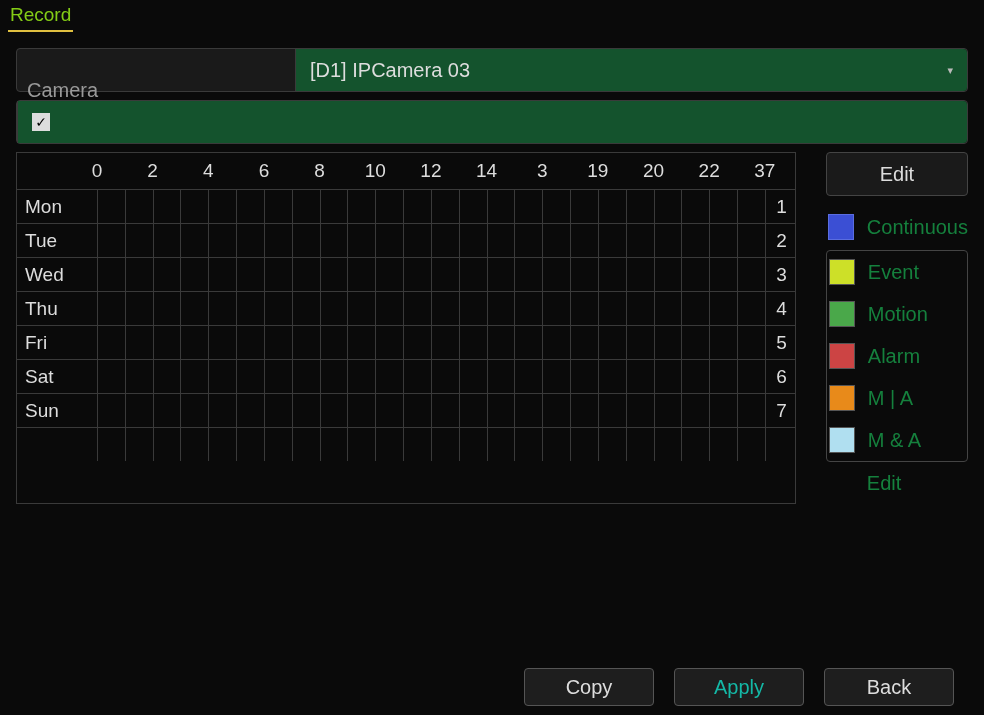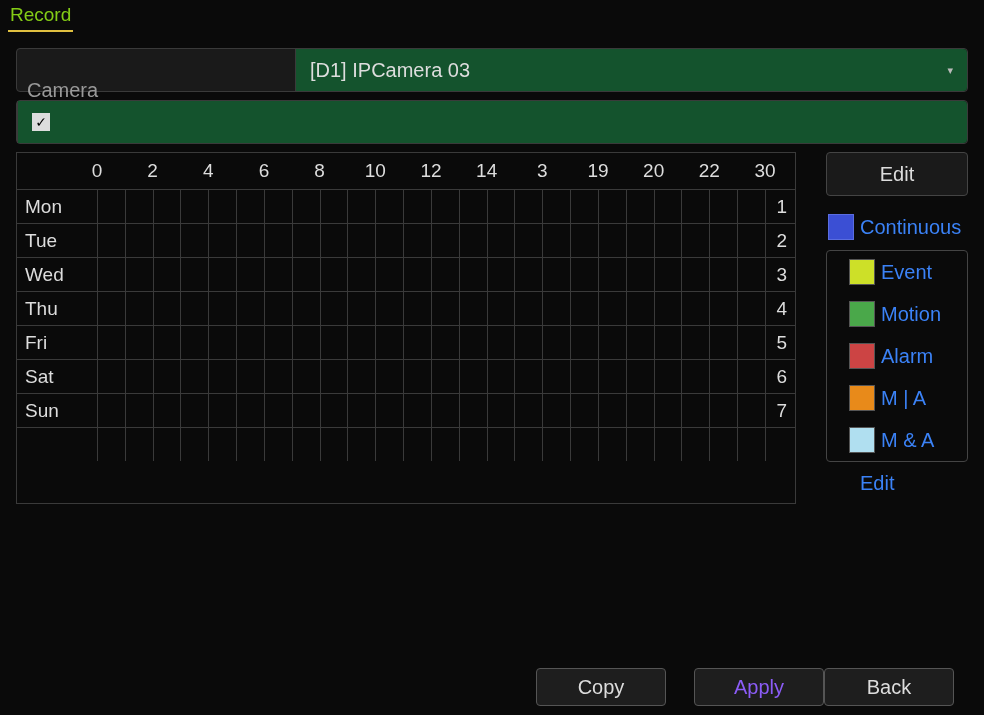--- a/index.html
+++ b/index.html
@@ -173,66 +173,66 @@
     .legend-item {
       display: flex;
       align-items: center;
       height: 42px;
       padding-left: 2px;
     }
     .legend-group {
       border: 1px solid #444;
       border-radius: 4px;
       margin-top: 2px;
-      padding-left: 20px;
     }
     .swatch {
       width: 26px;
       height: 26px;
       margin-right: 6px;
       border: 1px solid #555;
     }
     .legend-text {
       font-size: 20px;
-      color: #3b82f6;
+      color: #15803d;
+      margin-left: 7px;
     }
     .sw-continuous { background: #3b4fd4; border-color:#5a6de0; }
     .sw-event { background: #cde028; }
     .sw-motion { background: #4aa84a; }
     .sw-alarm { background: #cc4444; }
     .sw-ma { background: #e88a1a; }
     .sw-mand { background: #b0dff0; }
     .sw-none { background: transparent; border-color: transparent; }
     .bottom-bar {
       position: absolute;
       bottom: 0;
       left: 0;
       right: 0;
       height: 50px;
       display: flex;
       justify-content: flex-end;
+      gap: 20px;
       padding: 0 30px 6px 0;
       align-items: center;
     }
     .btn {
       width: 130px;
       height: 38px;
       background: #1e1e1e;
       border: 1px solid #555;
       border-radius: 4px;
       color: #ddd;
       font-size: 20px;
       display: flex;
       align-items: center;
       justify-content: center;
       cursor: pointer;
     }
     .btn.disabled {
-      color: #8b5cf6;
-      margin-left: 28px;
+      color: #14b8a6;
     }
   </style>
 </head>
 <body>
 
 <div class="container">
   <div class="tab-bar">
     <span class="tab">Record</span>
   </div>
 
@@ -261,21 +261,21 @@
               <span class="hour-label" style="left: 16.6667%;">4</span>
               <span class="hour-label" style="left: 25%;">6</span>
               <span class="hour-label" style="left: 33.3333%;">8</span>
               <span class="hour-label" style="left: 41.6667%;">10</span>
               <span class="hour-label" style="left: 50%;">12</span>
               <span class="hour-label" style="left: 58.3333%;">14</span>
               <span class="hour-label" style="left: 66.6667%;">3</span>
               <span class="hour-label" style="left: 75%;">19</span>
               <span class="hour-label" style="left: 83.3333%;">20</span>
               <span class="hour-label" style="left: 91.6667%;">22</span>
-              <span class="hour-label" style="left: 100%;">30</span>
+              <span class="hour-label" style="left: 100%;">37</span>
             </div>
           <div class="num-col-spacer"></div>
         </div>
         <div id="day-rows">
             <div class="day-row">
               <div class="day-label">Mon</div>
               <div class="cells">
                 <div class="cell"></div>
                 <div class="cell"></div>
                 <div class="cell"></div>

